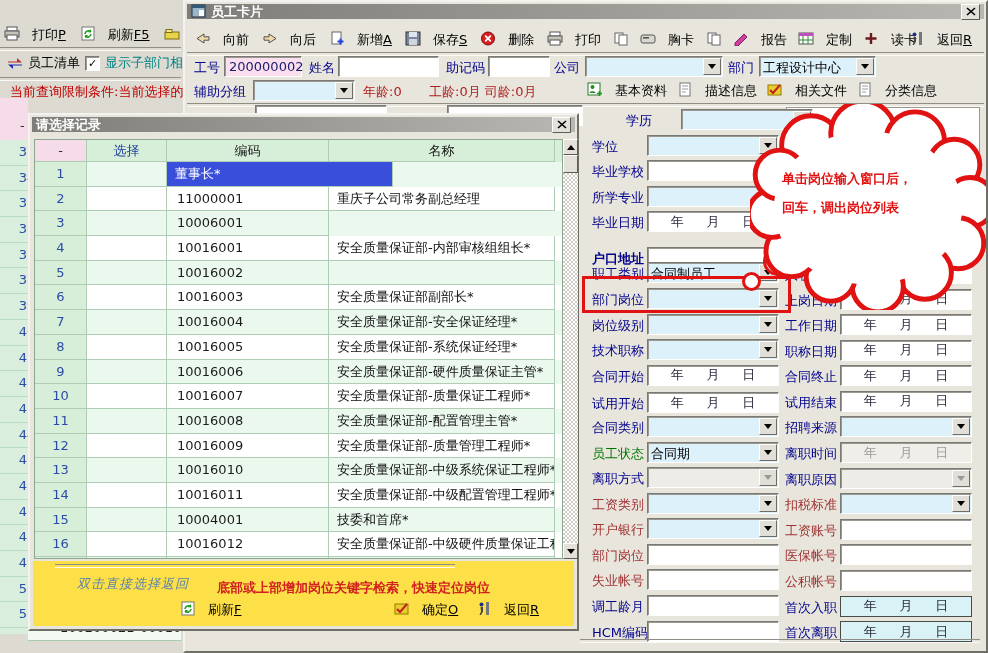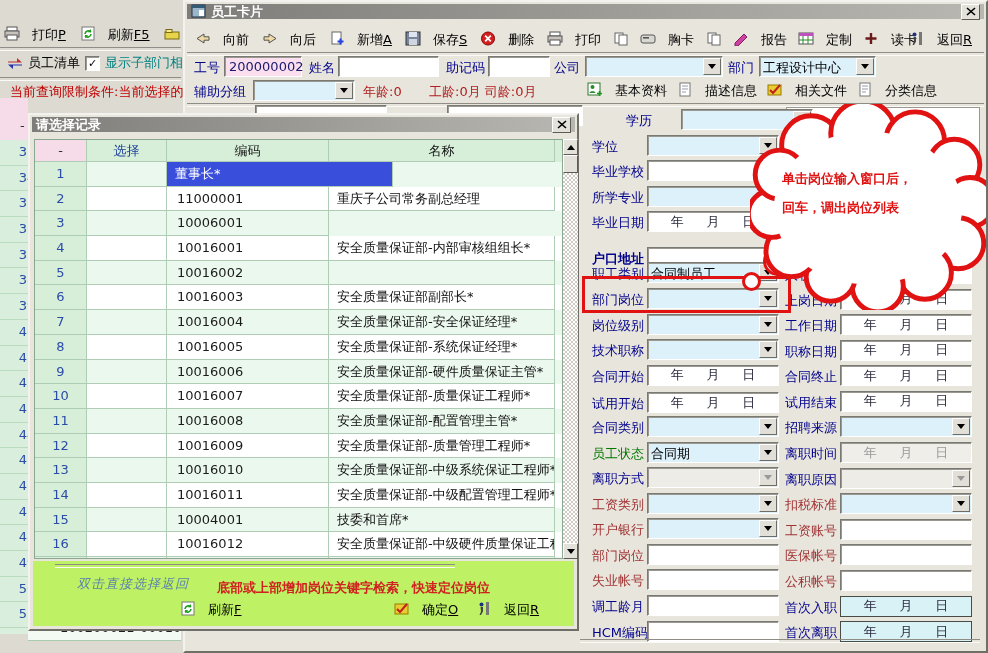--- a/index.html
+++ b/index.html
@@ -719,21 +719,21 @@
   <div class="abs scroll-track" style="left:533px;top:24px;width:15px;height:420px">
     <span class="sbtn" style="top:0">
         <span class="tri-up"></span>
       </span>
     <span class="abs" style="left:0;top:16px;width:15px;height:18px;background:#E4E1DA;border:1px solid;border-color:#fff #5c5c56 #5c5c56 #fff;box-sizing:border-box"></span>
     <span class="sbtn" style="top:404px">
         <span class="tri-dn"></span>
       </span>
   </div>
 
-  <div class="abs" style="left:3px;top:446px;right:3px;bottom:3px;background:#bef264">
+  <div class="abs" style="left:3px;top:446px;right:3px;bottom:3px;background:#fde047">
     <div class="groove abs" style="left:22px;top:3px;width:400px"></div>
     <span class="abs" style="left:44px;top:14px;font-style:italic;letter-spacing:1px;color:#5E83A8">双击直接选择返回</span>
     <span class="abs" style="left:184px;top:18px;color:#D02020;font-weight:600">底部或上部增加岗位关键字检索，快速定位岗位</span>
     <div class="tb" style="left:147px;top:38px;height:22px;gap:0">
         <span class="tbtn">
           <i class="ic"><svg viewBox="0 0 16 15">
               <rect x="2" y="1" width="12" height="13" fill="#fff" stroke="#777"></rect>
               <path d="M5 8a3.5 3.5 0 0 1 6-2" fill="none" stroke="#1d9e1d" stroke-width="1.6"></path>
               <path d="M11 3v3.2h-3.2z" fill="#1d9e1d"></path>
               <path d="M11 8a3.5 3.5 0 0 1-6 2" fill="none" stroke="#1d9e1d" stroke-width="1.6"></path>

